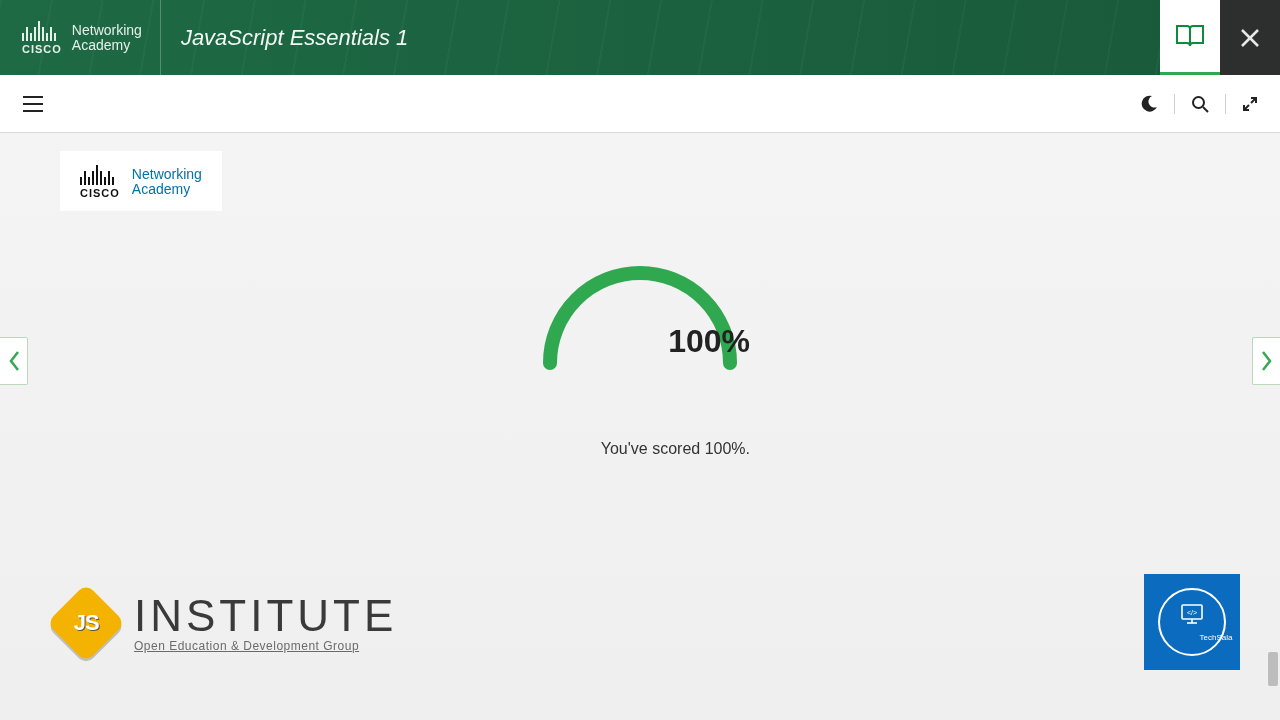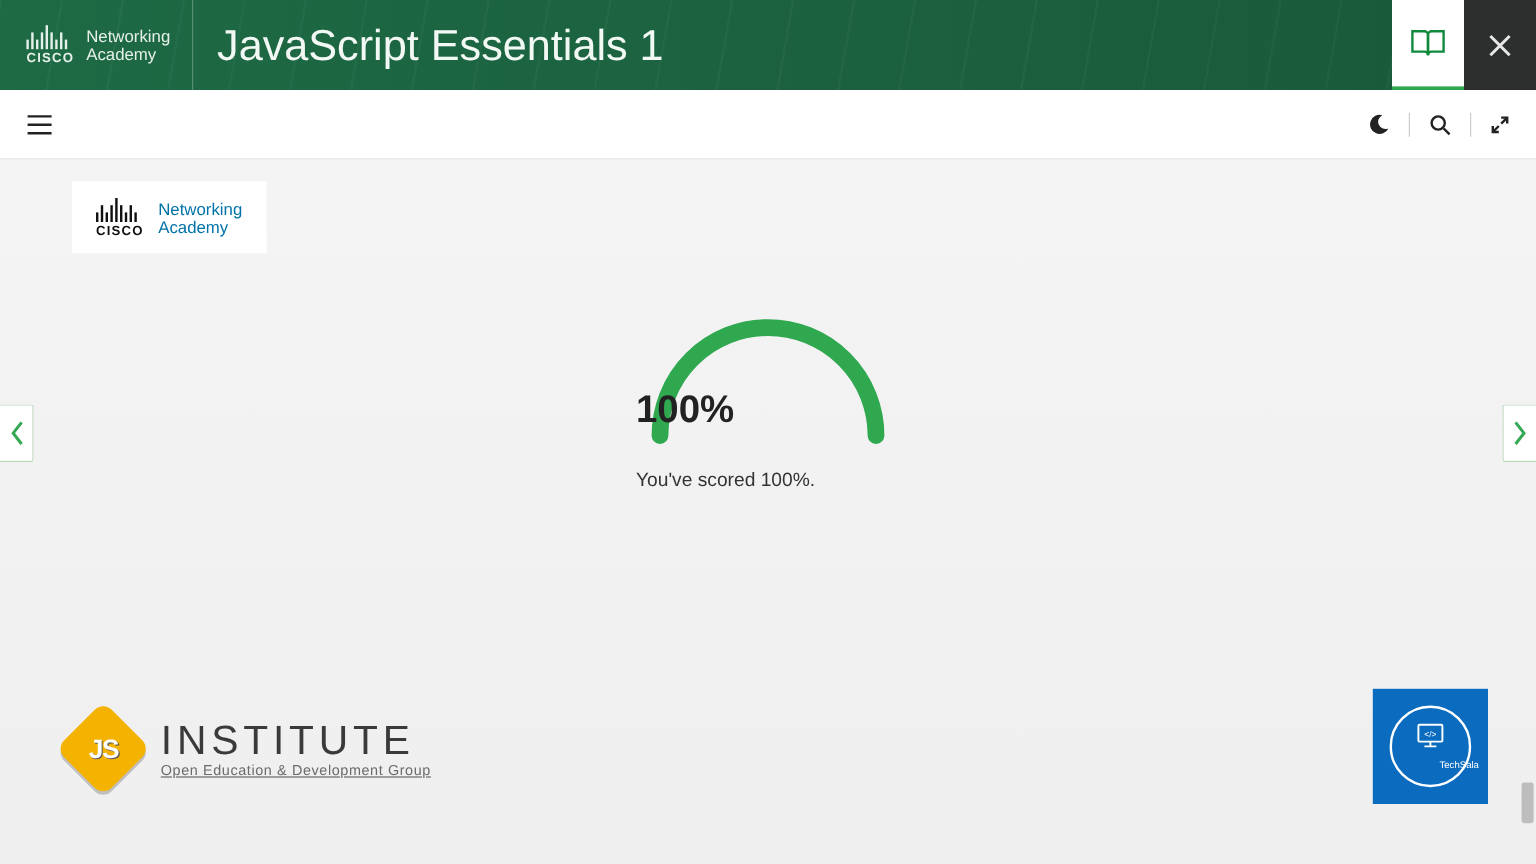--- a/index.html
+++ b/index.html
@@ -27,23 +27,24 @@
   }
   .cisco-bars { display: flex; align-items: flex-end; gap: 2px; height: 20px; }
   .cisco-bars span { width: 2px; background: #e6f0ea; display: inline-block; }
   .bar-s { height: 8px; } .bar-m { height: 14px; } .bar-l { height: 20px; }
   .cisco-word { font-size: 11px; letter-spacing: 1px; font-weight: 700; margin-top: 2px; text-align: right; }
   .logo-text-stack { display: flex; flex-direction: column; line-height: 1.05; }
   .logo-text-stack .t1 { font-size: 14px; }
   .logo-text-stack .t2 { font-size: 14px; }
   .course-title {
     padding-left: 20px;
-    font-size: 36px;
+    font-size: 22px;
     font-weight: 400;
     color: #f2f8f4;
+    font-style: italic;
   }
   .header-right { margin-left: auto; display: flex; height: 100%; }
   .hdr-btn {
     width: 60px;
     display: flex; align-items: center; justify-content: center;
     cursor: pointer;
   }
   .hdr-book {
     background: #ffffff;
     border-bottom: 3px solid #2fa84f;
@@ -77,28 +78,28 @@
     position: absolute; top: 18px; left: 60px;
     background: #fff; padding: 14px 20px 12px 20px;
     display: flex; align-items: center; gap: 12px;
   }
   .inner-logo .cisco-bars span { background: #111; }
   .inner-logo .cisco-word { color: #111; }
   .inner-logo .na { font-size: 14px; color: #0073a8; line-height: 1.1; }
 
   .gauge-wrap {
     position: absolute; left: 50%; top: 110px; transform: translateX(-50%);
-    text-align: left;
+    text-align: right;
   }
   .gauge { width: 220px; height: 130px; display: block; margin: 0 auto; }
   .score {
     font-size: 32px; font-weight: 700; color: #222;
     margin-top: -50px;
   }
-  .scored-line { margin-top: 32px; font-size: 16px; color: #333; }
+  .scored-line { margin-top: 80px; font-size: 16px; color: #333; }
   .congrats { margin-top: 20px; font-size: 17px; font-weight: 700; color: #111; }
 
   .js-institute {
     position: absolute; left: 58px; bottom: 68px;
     display: flex; align-items: center; gap: 8px;
   }
   .js-badge {
     width: 56px; height: 56px; position: relative;
     transform: rotate(45deg);
     background: #f5b301;
@@ -107,21 +108,21 @@
     display: flex; align-items: center; justify-content: center;
   }
   .js-badge span {
     transform: rotate(-45deg);
     font-weight: 900; font-size: 22px; color: #fff;
     text-shadow: 1px 1px 0 #555;
     letter-spacing: -1px;
   }
   .inst-text { line-height: 1; margin-left: 12px; }
   .inst-text .big {
-    font-size: 34px; font-weight: 400; color: #3a3a3a;
+    font-size: 44px; font-weight: 400; color: #3a3a3a;
     letter-spacing: 4px; font-family: "Arial Narrow", Arial, sans-serif;
   }
   .inst-text .small { font-size: 12px; color: #6b6b6b; letter-spacing: 0.5px; margin-top: 2px; text-decoration: underline; }
 
   .nav-chev {
     position: absolute; top: 50%; transform: translateY(-50%);
     width: 28px; height: 48px;
     background: #fff;
     border: 1px solid #bcd8bc;
     display: flex; align-items: center; justify-content: center;

